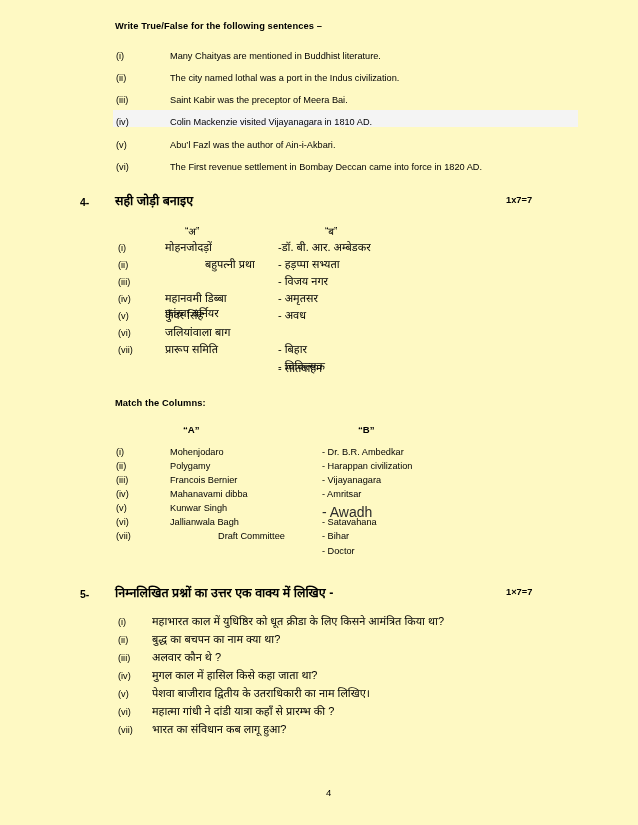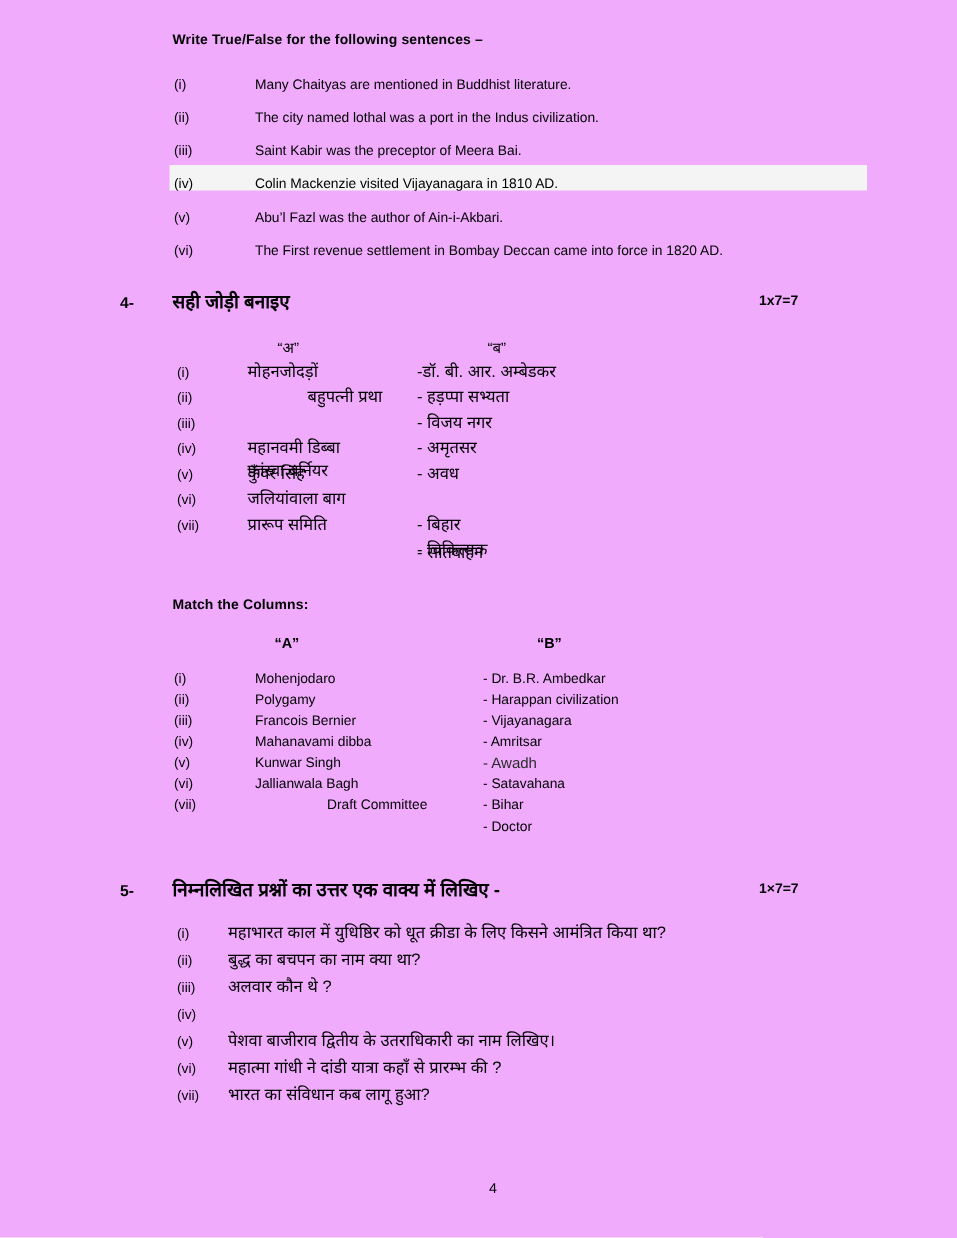--- a/index.html
+++ b/index.html
@@ -9,21 +9,21 @@
     background: #ffffff;
   }
   body {
     font-family: "Liberation Sans", "DejaVu Sans", sans-serif;
     color: #000000;
   }
   #page {
     position: relative;
     width: 638px;
     height: 825px;
-    background: #f0abfc;
+    background: #fef9c3;
     overflow: hidden;
   }
 
   
   .blk {
     position: absolute;
     white-space: nowrap;
   }
 
   
@@ -41,21 +41,21 @@
   
   .hi {
     font-family: "Liberation Sans", "DejaVu Sans", sans-serif;
   }
 
   
   .band {
     position: absolute;
     background: #f4f4f4;
   }
-  .lighter { color: #2b2b2b; font-size: 10px; }
+  .lighter { color: #2b2b2b; font-size: 14px; }
 </style>
 </head>
 <body>
 
 <div id="page">
 
   <div class="band" style="left:113px; top:110px; width:465px; height:17px;"></div>
 
   <div class="blk t-head" style="left:115px; top:21px;">Write True/False for the following sentences –</div>
 
@@ -156,20 +156,21 @@
   <div class="blk t-num" style="left:118px; top:617px;">(i)</div>
   <div class="blk t-hi hi" style="left:152px; top:613px;">महाभारत काल में युधिष्ठिर को धूत क्रीडा के लिए किसने आमंत्रित किया था?</div>
 
   <div class="blk t-num" style="left:118px; top:635px;">(ii)</div>
   <div class="blk t-hi hi" style="left:152px; top:631px;">बुद्ध का बचपन का नाम क्या था?</div>
 
   <div class="blk t-num" style="left:118px; top:653px;">(iii)</div>
   <div class="blk t-hi hi" style="left:152px; top:649px;">अलवार कौन थे ?</div>
 
   <div class="blk t-num" style="left:118px; top:671px;">(iv)</div>
+  <div class="blk t-hi hi" style="left:152px; top:667px;">मुगल काल में हासिल किसे कहा जाता था?</div>
 
   <div class="blk t-num" style="left:118px; top:689px;">(v)</div>
   <div class="blk t-hi hi" style="left:152px; top:685px;">पेशवा बाजीराव द्वितीय के उतराधिकारी का नाम लिखिए।</div>
 
   <div class="blk t-num" style="left:118px; top:707px;">(vi)</div>
   <div class="blk t-hi hi" style="left:152px; top:703px;">महात्मा गांधी ने दांडी यात्रा कहाँ से प्रारम्भ की ?</div>
 
   <div class="blk t-num" style="left:118px; top:725px;">(vii)</div>
   <div class="blk t-hi hi" style="left:152px; top:721px;">भारत का संविधान कब लागू हुआ?</div>
 

